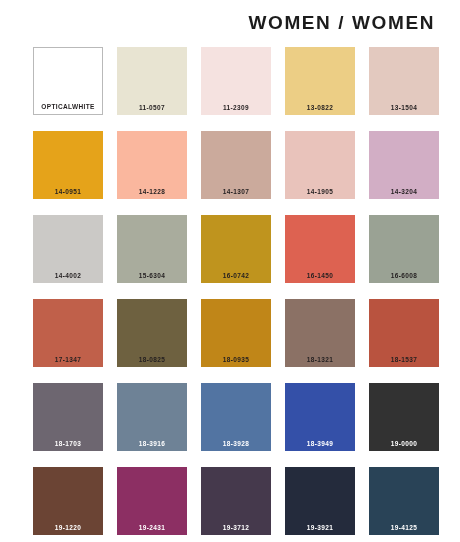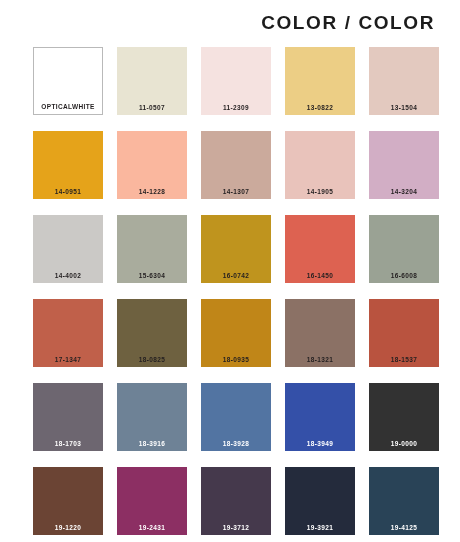--- a/index.html
+++ b/index.html
@@ -71,21 +71,21 @@
   }
   .label-dark { color: #231f20; }
   .label-light { color: #ffffff; }
 </style>
 </head>
 <body>
 
 <div class="sheet">
 
   <div class="header">
-    <div class="title">COLOR / COLOR</div>
+    <div class="title">WOMEN / WOMEN</div>
   </div>
 
   <div class="grid">
       <div class="swatch bordered" style="background: rgb(255, 255, 255);">
         <div class="swatch-label label-dark">OPTICALWHITE</div>
       </div>
       <div class="swatch" style="background: rgb(232, 228, 210);">
         <div class="swatch-label label-dark">11-0507</div>
       </div>
       <div class="swatch" style="background: rgb(245, 226, 224);">

